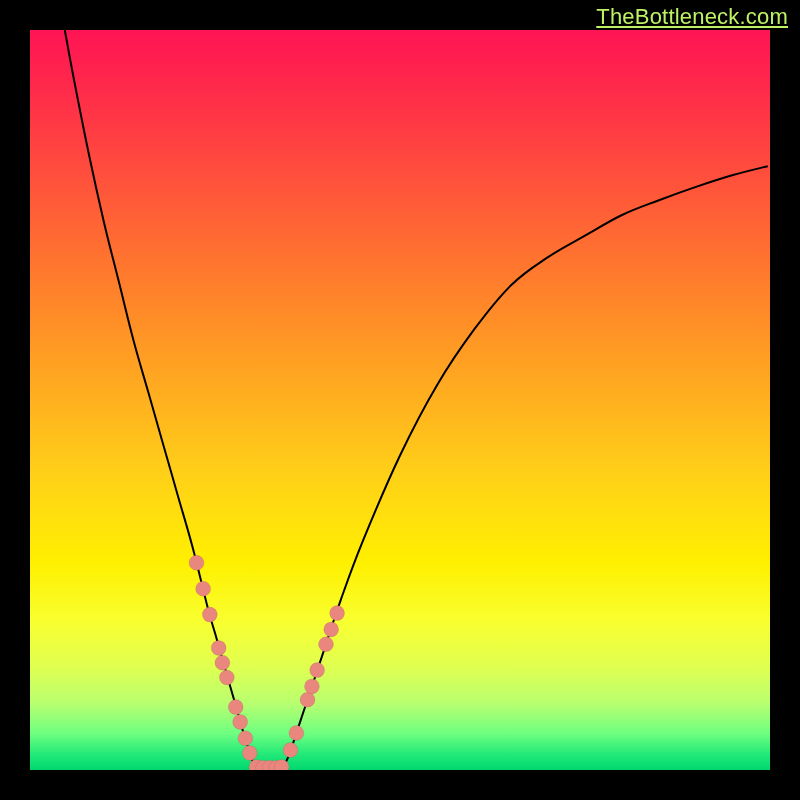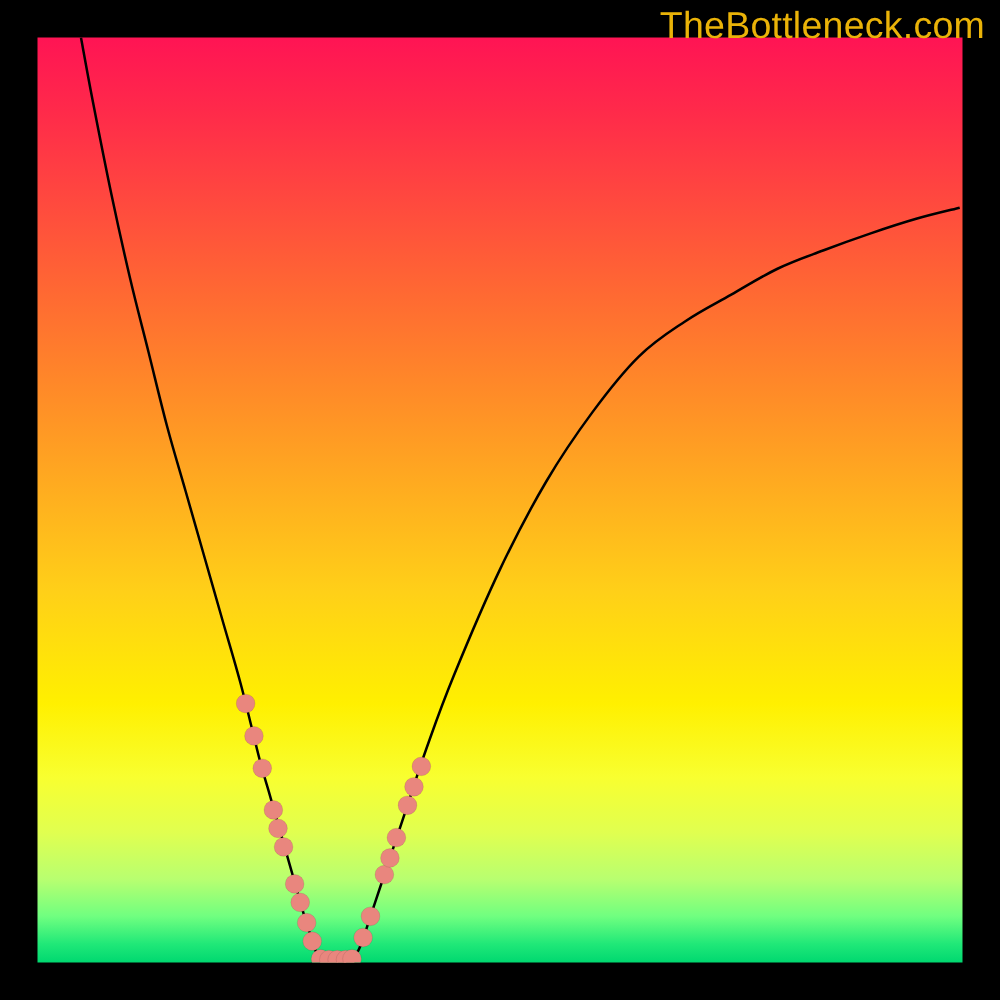--- a/index.html
+++ b/index.html
@@ -38,24 +38,25 @@
       #b8ff70 91%,
       #70ff80 95%,
       #20e878 98%,
       #00d870 100%
     );
   }
   .watermark {
     position: absolute;
     top: 4px;
     right: 12px;
-    color: #eab308;
-    font-size: 30px;
+    color: #bef264;
+    font-size: 22px;
     font-weight: 500;
     letter-spacing: 0.2px;
+    text-decoration: underline;
   }
   svg.curve {
     position: absolute;
     top: 0;
     left: 0;
     width: 740px;
     height: 740px;
   }
   .curve-path {
     fill: none;

